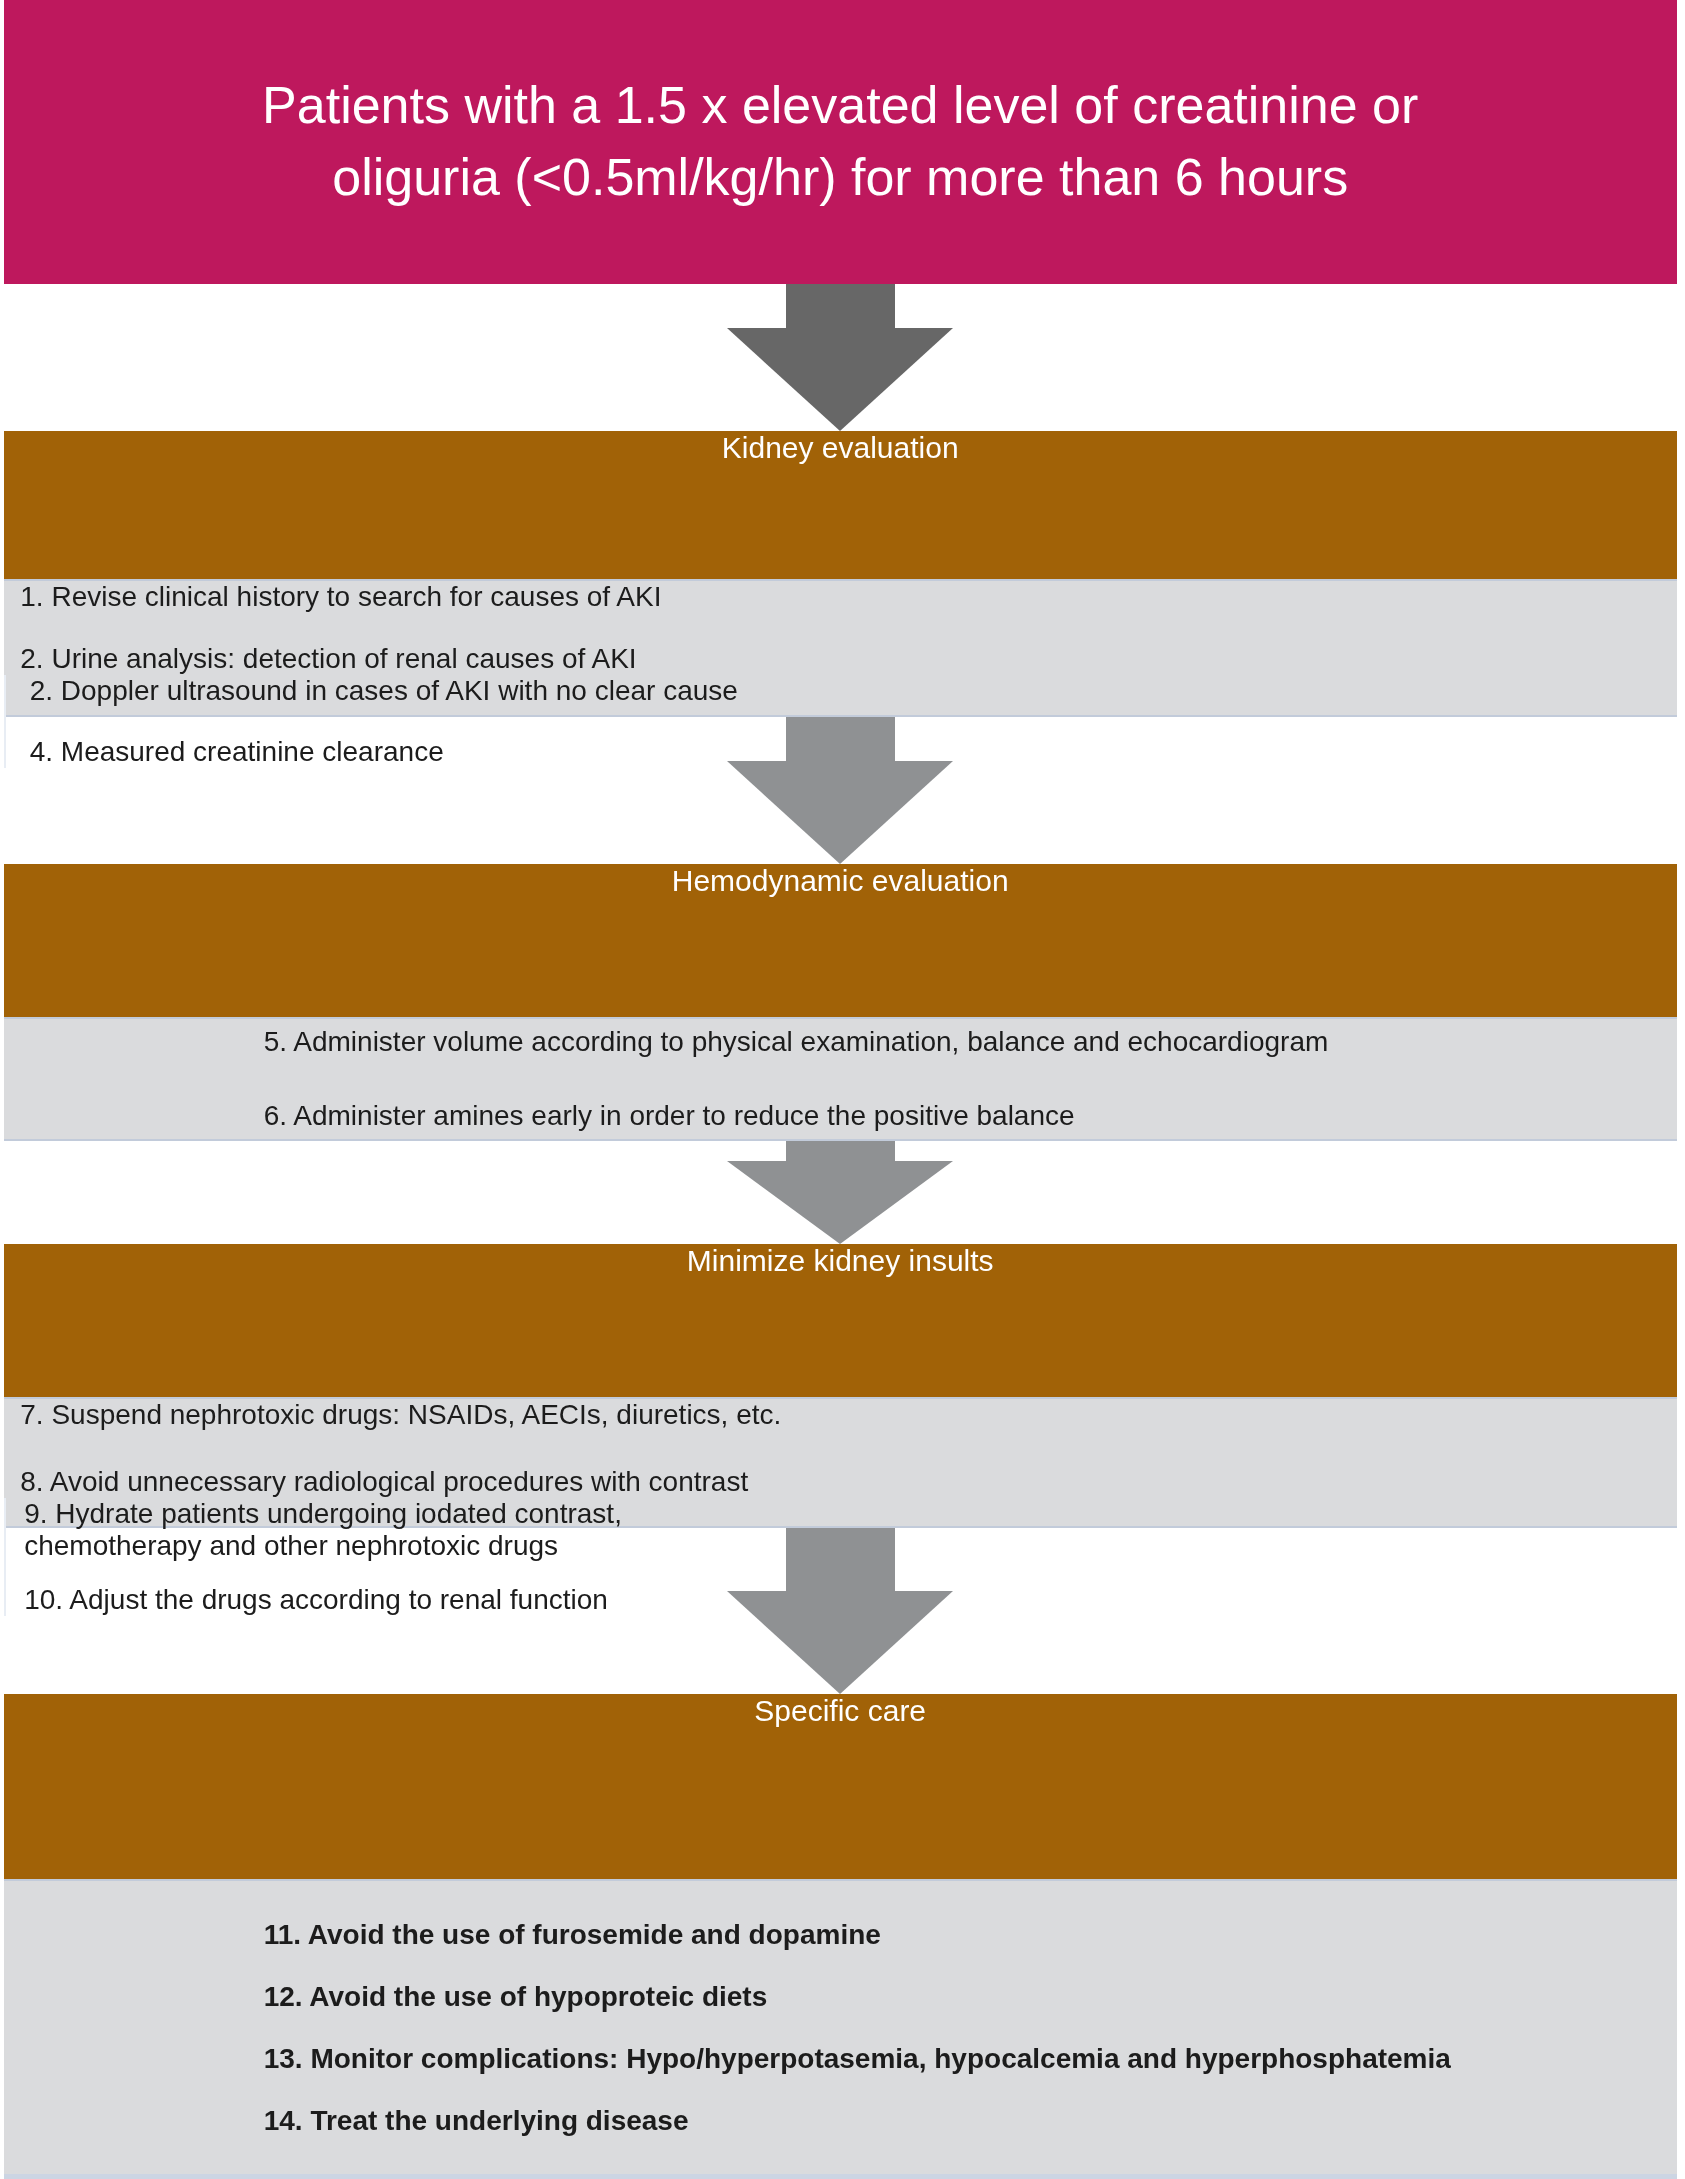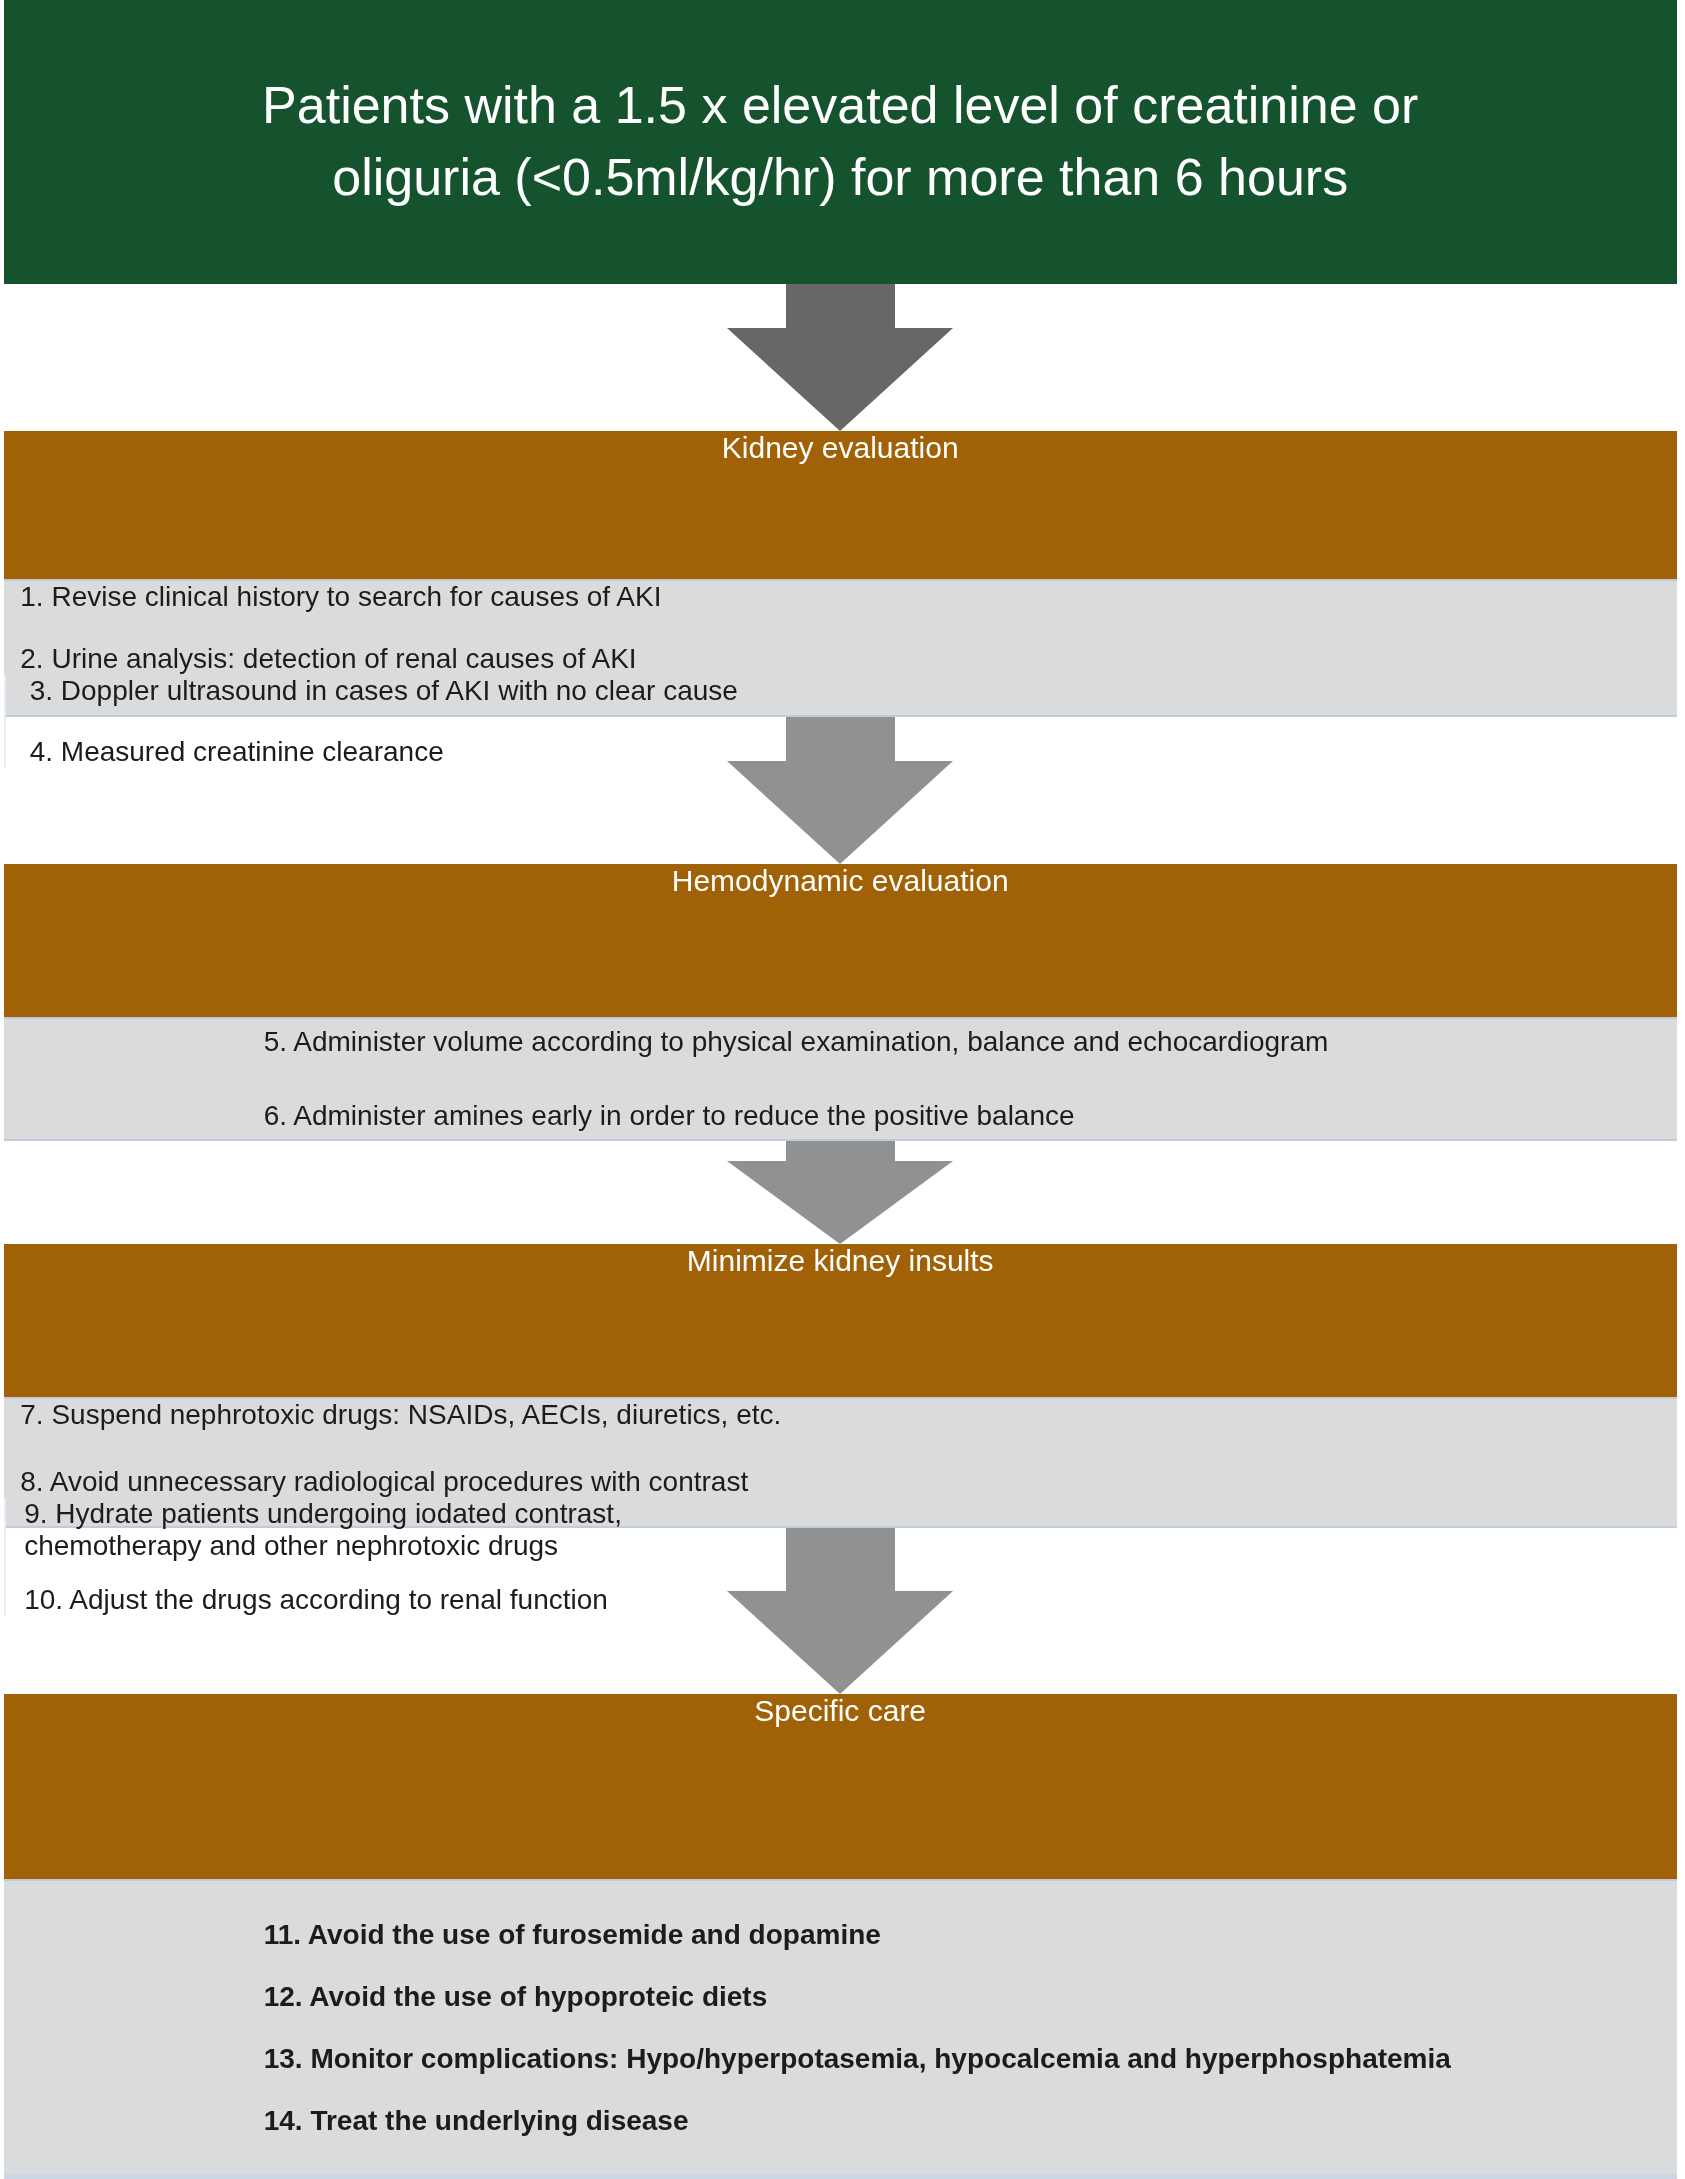--- a/index.html
+++ b/index.html
@@ -14,21 +14,21 @@
     box-sizing:border-box;
     padding-left:3.7px;
     padding-right:8.3px;
     background:#ffffff;
     display:flex;
     flex-direction:column;
   }
   
   .entry-box{
     height:284px;
-    background:#14532d;
+    background:#be185d;
     display:flex;
     align-items:center;
     justify-content:center;
   }
   .entry-box .entry-text{
     color:#ffffff;
     font-size:52px;
     line-height:1.38;
     text-align:center;
     max-width:1320px;
@@ -123,21 +123,21 @@
 
   <div class="band band1">
     <span>Kidney evaluation</span>
   </div>
   <div class="items-box two-col box1">
     <div class="col col-left">
       <div class="item">1. Revise clinical history to search for causes of AKI</div>
       <div class="item">2. Urine analysis: detection of renal causes of AKI</div>
     </div>
     <div class="col col-right">
-      <div class="item">3. Doppler ultrasound in cases of AKI with no clear cause</div>
+      <div class="item">2. Doppler ultrasound in cases of AKI with no clear cause</div>
       <div class="item">4. Measured creatinine clearance</div>
     </div>
   </div>
 
   <div class="arrow arrow2 gray">
     <div class="stem"></div>
     <div class="head"></div>
   </div>
 
   <div class="band band2">

